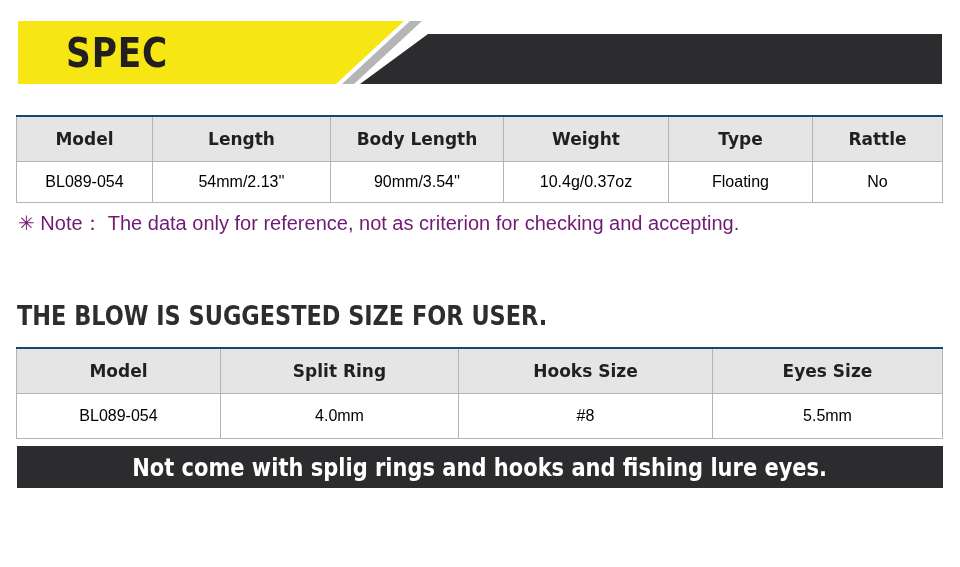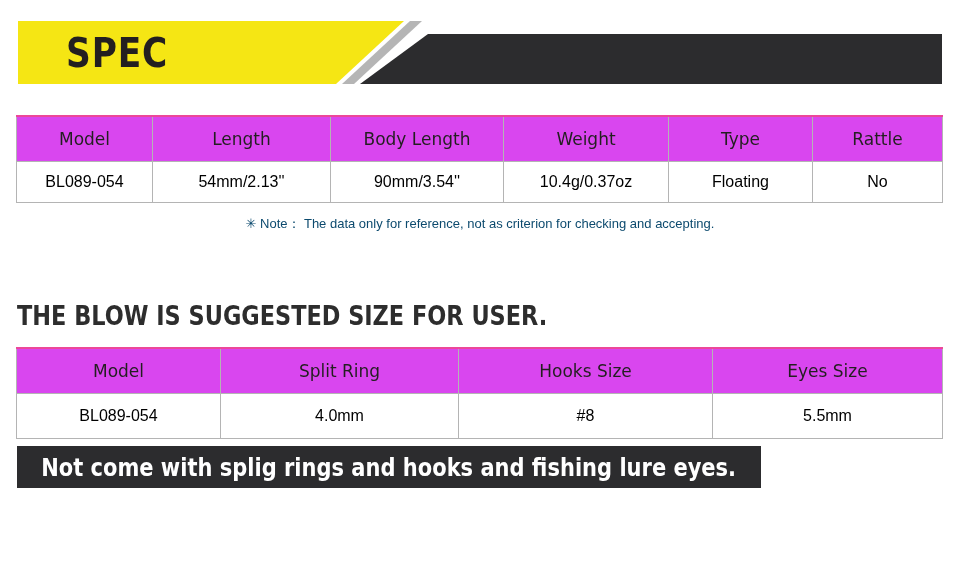--- a/index.html
+++ b/index.html
@@ -54,25 +54,25 @@
     background: #ffffff;
   }
   .spec-table th,
   .spec-table td {
     border: 1px solid #b4b4b4;
     text-align: center;
     vertical-align: middle;
     padding: 0;
   }
   .spec-table thead th {
-    background: #d946ef;
-    font-family: "DejaVu Sans", sans-serif;
-    font-weight: normal;
+    background: #e5e5e5;
+    font-family: "DejaVu Sans", sans-serif;
+    font-weight: bold;
     color: #231f20;
-    border-top: 2px solid #ec4899;
+    border-top: 2px solid #0c4a6e;
   }
   .spec-table tbody td {
     background: #ffffff;
     font-weight: normal;
     color: #000000;
   }
 
   
   #table-spec {
     left: 16px;
@@ -90,24 +90,23 @@
   }
   #table-suggested thead th { height: 44px; font-size: 17px; }
   #table-suggested tbody td { height: 44px; font-size: 16px; }
 
   
   .note {
     position: absolute;
     left: 18px;
     top: 212px;
     width: 924px;
-    font-size: 13px;
+    font-size: 20px;
     line-height: 23px;
-    color: #0c4a6e;
-    text-align: center;
+    color: #701a75;
   }
   .note-line-2 { padding-left: 16px; }
 
   
   .headline {
     position: absolute;
     left: 17px;
     top: 300px;
     font-family: "DejaVu Sans", sans-serif;
     font-weight: bold;
@@ -117,21 +116,21 @@
     transform: scaleX(0.83);
     transform-origin: left top;
     white-space: nowrap;
   }
 
   
   .footer-bar {
     position: absolute;
     left: 17px;
     top: 446px;
-    width: 744px;
+    width: 926px;
     height: 42px;
     background: #2c2c2e;
     display: flex;
     align-items: center;
     justify-content: center;
   }
   .footer-text {
     font-family: "DejaVu Sans", sans-serif;
     font-weight: bold;
     font-size: 25px;

